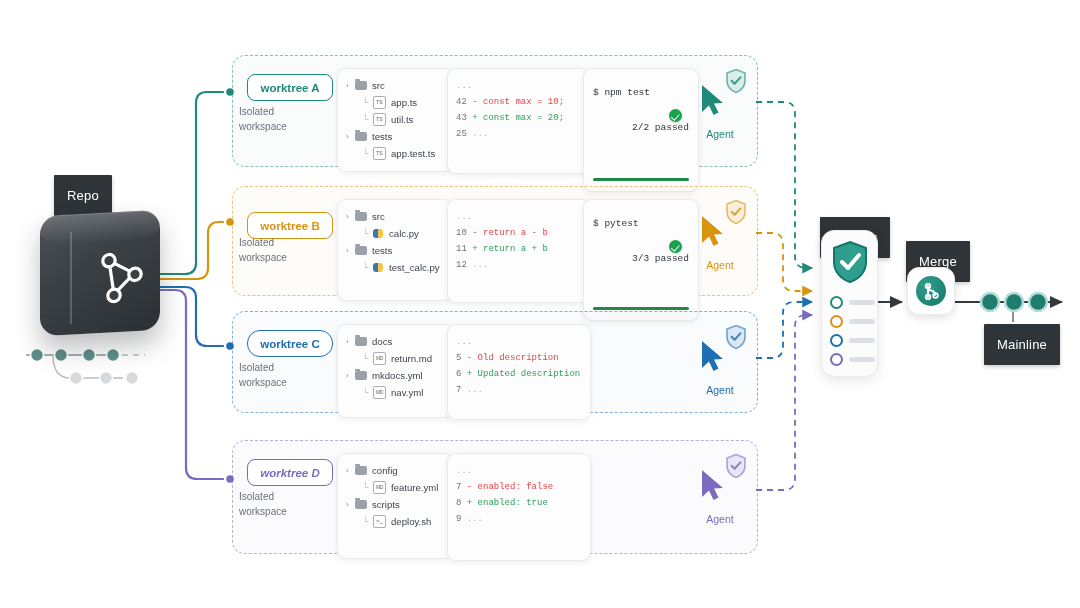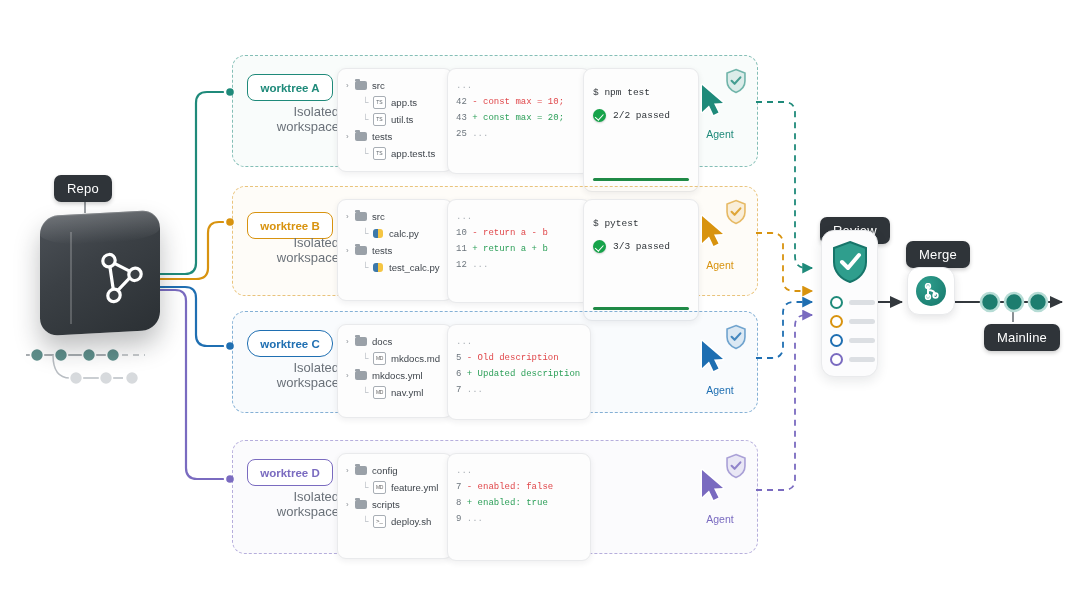--- a/index.html
+++ b/index.html
@@ -11,22 +11,22 @@
   }
   .stage{position:absolute;inset:0;}
   .mono{font-family:"Liberation Mono","DejaVu Sans Mono",monospace;}
 
   
   svg.wires{position:absolute;left:0;top:0;width:1080px;height:608px;pointer-events:none;}
 
   
   #repo-group{position:absolute;left:18px;top:170px;width:170px;height:230px;}
   .pill-label{
-    position:absolute;background:#2f3439;color:#fff;border-radius:7px;
-    font-size:13px;padding:6px 13px;letter-spacing:.2px;white-space:nowrap;
+    position:absolute;background:#2f3439;color:#fff;border-radius:1px;
+    font-size:13px;padding:13px 13px;letter-spacing:.2px;white-space:nowrap;
     box-shadow:0 2px 4px rgba(0,0,0,.2);
   }
   #repo-label{left:36px;top:5px;}
   .cube{
     position:absolute;left:22px;top:43px;width:120px;height:120px;
     border-radius:18px;
     background:linear-gradient(150deg,#4c5157 0%,#3b4045 42%,#2b3034 100%);
     box-shadow:0 14px 26px rgba(20,25,30,.28), inset 0 1px 0 rgba(255,255,255,.16);
     transform:skewY(-3deg);
   }
@@ -45,22 +45,22 @@
     position:absolute;left:232px;width:524px;
     border:1.6px dashed;border-radius:13px;
   }
   .wt-badge{
     position:absolute;left:14px;top:18px;width:84px;height:25px;
     border:1.7px solid;border-radius:8px;background:#fff;
     display:flex;align-items:center;justify-content:center;
     font-size:11.5px;font-weight:bold;white-space:nowrap;
   }
   .wt-sub{
-    position:absolute;left:6px;top:48px;width:100px;text-align:right;
-    font-size:13px;color:#6a7179;line-height:15px;
+    position:absolute;left:6px;top:48px;width:100px;text-align:left;
+    font-size:10px;color:#6a7179;line-height:15px;
   }
   .card{
     position:absolute;background:#fdfdfd;border:1px solid #e9eaec;border-radius:9px;
     box-shadow:0 2px 6px rgba(30,35,45,.07);
   }
   
   .tree{left:104px;top:12px;width:100px;padding:8px 6px 8px 8px;}
   .tree-row{display:flex;align-items:center;height:17px;font-size:9.6px;color:#3f454c;white-space:nowrap;}
   .tree-row.child{padding-left:16px;}
   .caret{width:9px;font-size:8px;color:#8b9097;flex:0 0 9px;}
@@ -83,21 +83,21 @@
   
   .diff{left:214px;top:12px;width:126px;padding:9px 8px;}
   .diff-line{font-size:9px;line-height:16px;white-space:nowrap;}
   .ln{color:#6c757d;}
   .dm{color:#e0484b;}
   .dp{color:#2ea05a;}
   .dots{color:#aab0b6;}
   
   .term{left:350px;top:12px;width:96px;padding:18px 9px;}
   .term-cmd{font-size:9.5px;color:#2f3439;white-space:nowrap;}
-  .term-res{display:flex;align-items:center;margin-top:11px;}
+  .term-res{display:flex;align-items:flex-end;margin-top:11px;flex-direction:column;}
   .ok-dot{
     width:13px;height:13px;border-radius:50%;background:#16a34a;flex:0 0 13px;margin-right:7px;
     position:relative;box-shadow:0 1px 2px rgba(0,0,0,.18);
   }
   .ok-dot:after{
     content:"";position:absolute;left:4px;top:2.5px;width:3.5px;height:6.5px;
     border:solid #fff;border-width:0 1.8px 1.8px 0;transform:rotate(42deg);
   }
   .term-res span{font-size:9.5px;color:#2f3439;white-space:nowrap;}
   .bar{position:absolute;left:9px;right:9px;bottom:10px;height:3px;border-radius:2px;background:#1f8a46;}
@@ -336,21 +336,21 @@
         </div>
         <div class="card tree" style="height: 76px;">
           <div class="tree-row">
             <span class="caret">›</span>
             <span class="folder"></span>
             <span>docs</span>
           </div>
           <div class="tree-row child">
             <span class="elbow">└</span>
             <span class="fico md">MD</span>
-            <span>mkdocs.md</span>
+            <span>return.md</span>
           </div>
           <div class="tree-row">
             <span class="caret">›</span>
             <span class="folder"></span>
             <span>mkdocs.yml</span>
           </div>
           <div class="tree-row child">
             <span class="elbow">└</span>
             <span class="fico md">MD</span>
             <span>nav.yml</span>
@@ -368,21 +368,21 @@
             <path d="M6.6,12.8 L9.6,15.8 L15.4,9.4" stroke="#1f6fb2cc" stroke-width="2.1" fill="none" stroke-linecap="round" stroke-linejoin="round"></path>
           </svg>
           <svg class="cursor" viewBox="0 0 34 38">
             <path d="M5,3 L5,30 L12,23.5 L16.5,33 L21.5,30.5 L17,21.5 L26,21 Z" fill="#1f6fb2" stroke="#ffffff" stroke-width="3" stroke-linejoin="round"></path>
             <path d="M5,3 L5,30 L12,23.5 L16.5,33 L21.5,30.5 L17,21.5 L26,21 Z" fill="#1f6fb2"></path>
           </svg>
           <div class="agent-txt" style="color:#1f6fb2">Agent</div>
         </div>
       </div>
       <div class="wt" style="top: 440px; height: 112px; border-color: rgba(122, 107, 192, 0.533); background: rgba(122, 107, 192, 0.027);">
-        <div class="wt-badge" style="border-color: rgb(122, 107, 192); color: rgb(122, 107, 192);">worktree D</div>
+        <div class="wt-badge" style="border-color: rgb(122, 107, 192); color: rgb(122, 107, 192); font-style: italic;">worktree D</div>
         <div class="wt-sub">
           <div>Isolated</div>
           <div>workspace</div>
         </div>
         <div class="card tree" style="height: 88px;">
           <div class="tree-row">
             <span class="caret">›</span>
             <span class="folder"></span>
             <span>config</span>
           </div>

